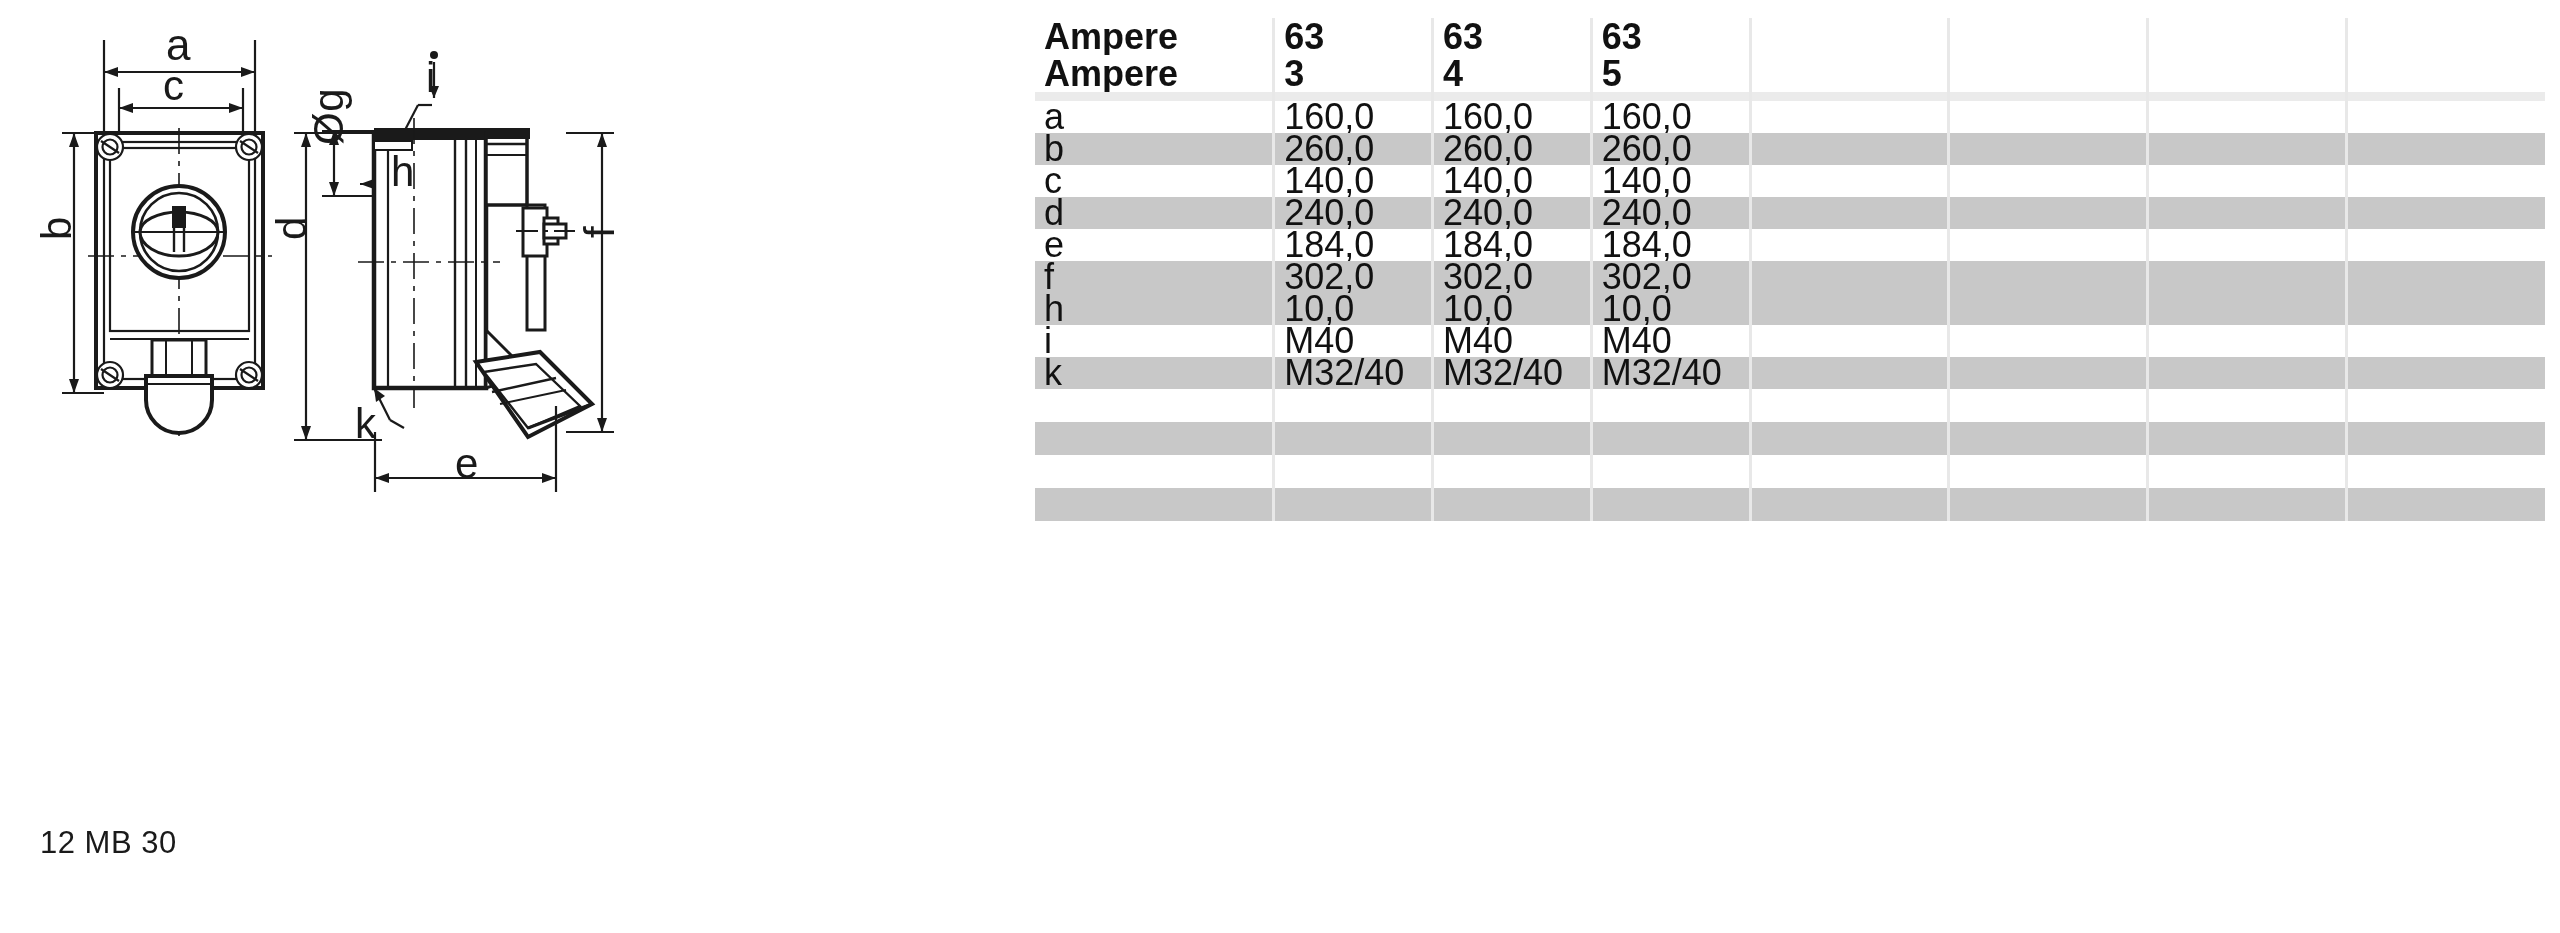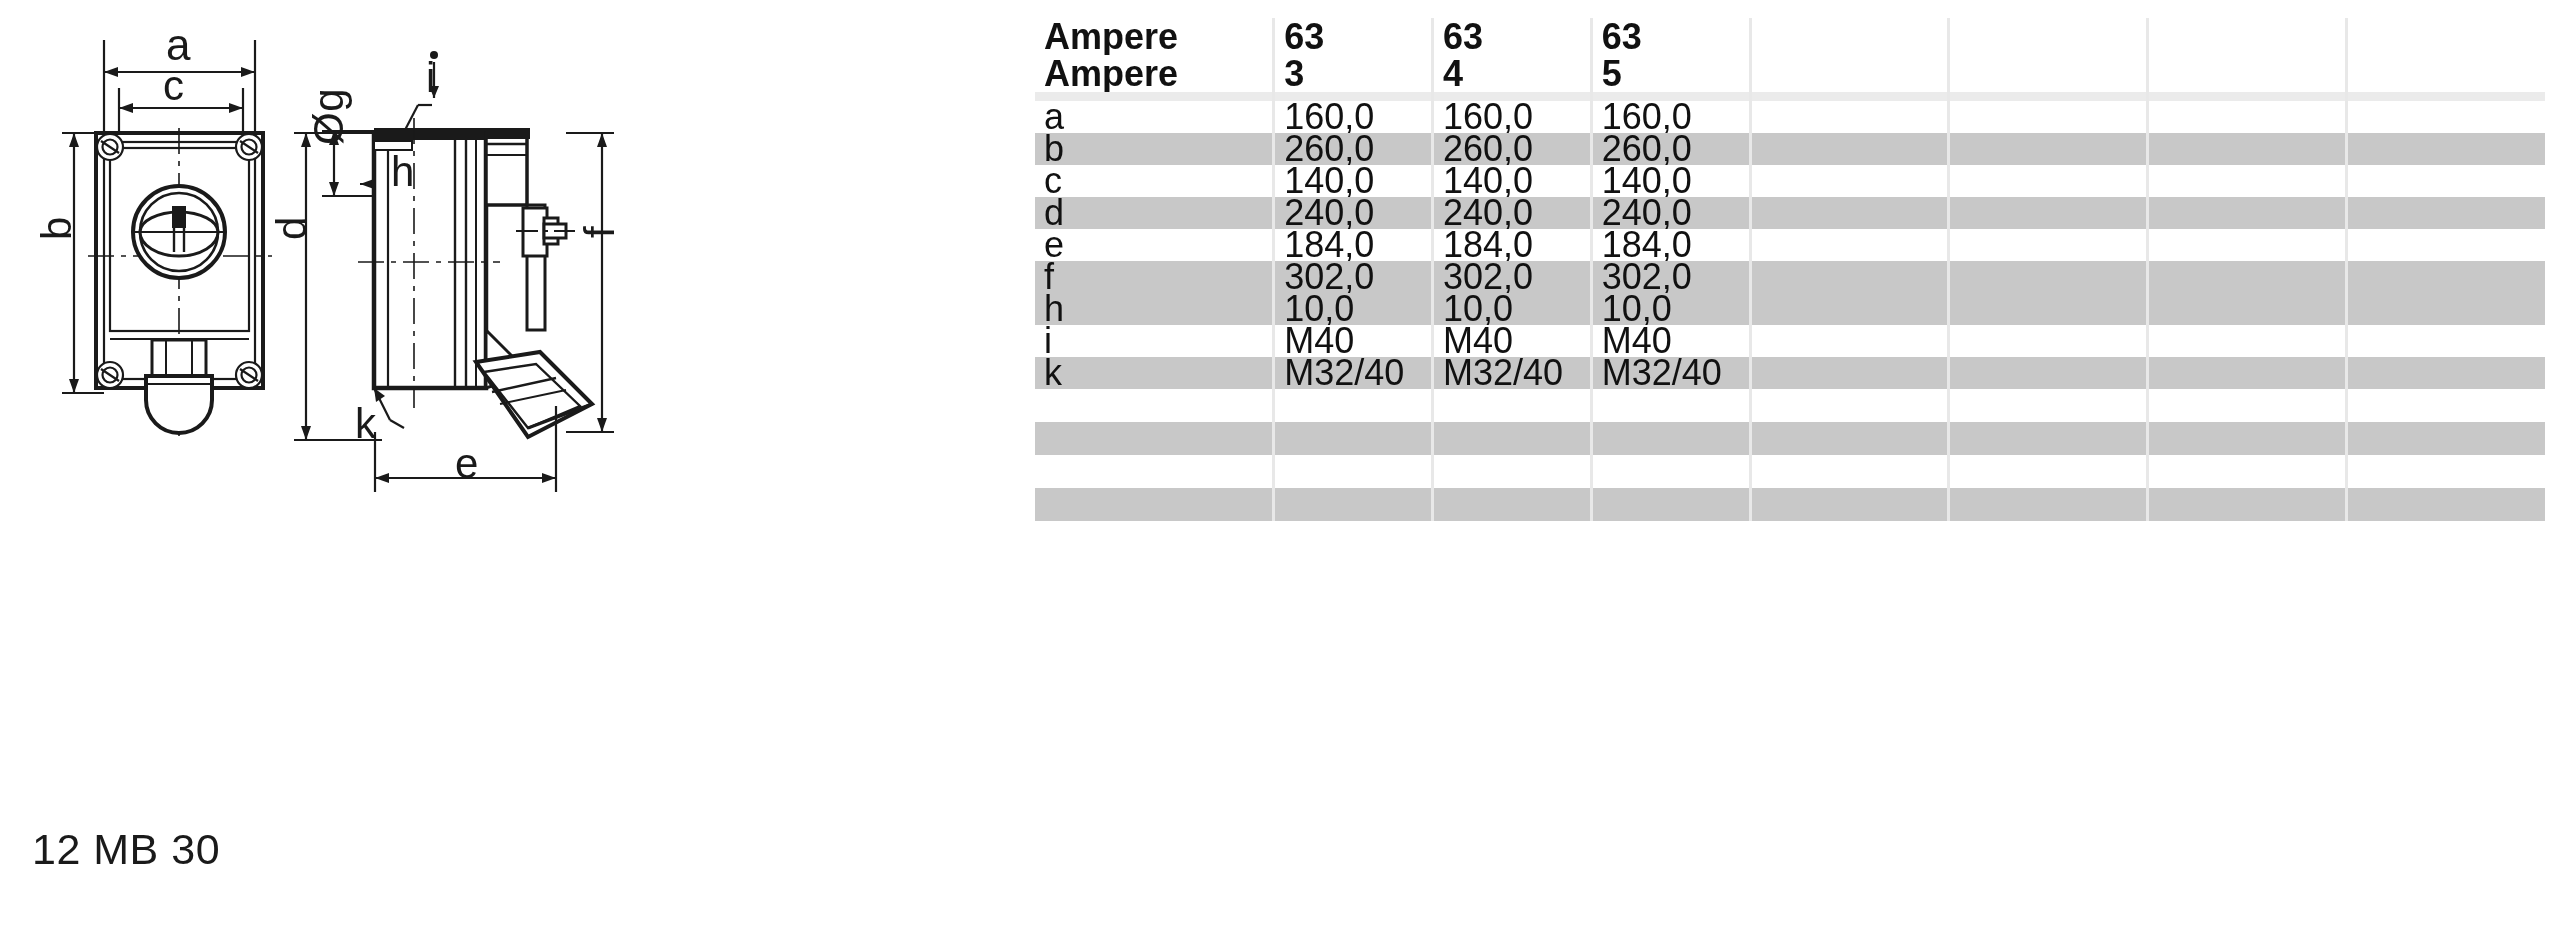--- a/index.html
+++ b/index.html
@@ -47,23 +47,23 @@
 
   .part-label {
     position: absolute;
     font-family: "Liberation Sans", sans-serif;
     font-size: 40px;
     color: #1a1a1a;
     letter-spacing: 0.5px;
     white-space: nowrap;
   }
   #part-number-label {
-    left: 32px;
+    left: 40px;
     top: 825px;
-    font-size: 43px;
+    font-size: 31px;
   }
 
   
   table.dim-table {
     border-collapse: collapse;
     width: 1510px;
     table-layout: fixed;
   }
   table.dim-table col.c-label { width: 215px; }
   table.dim-table col.c-val   { width: 143px; }

